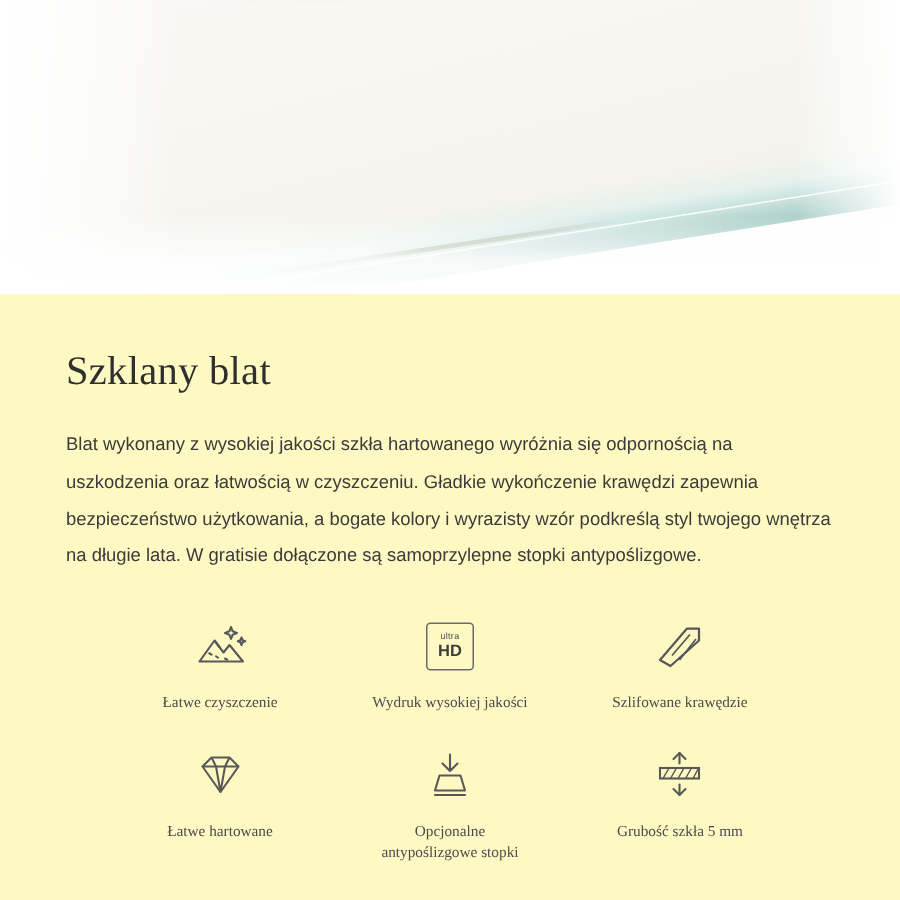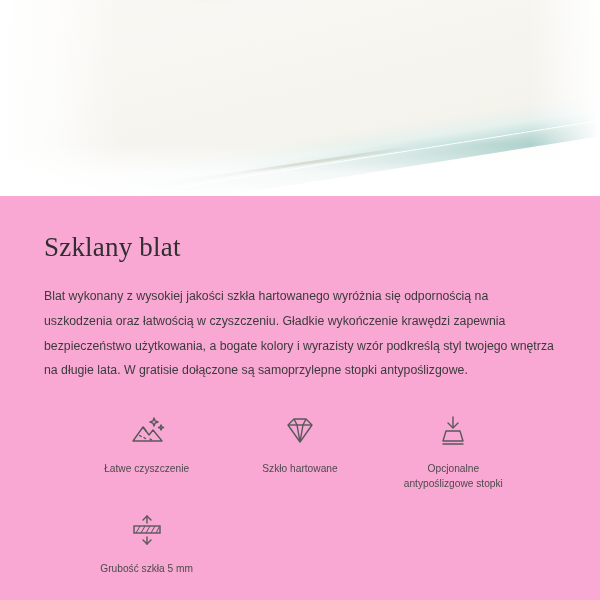--- a/index.html
+++ b/index.html
@@ -10,21 +10,21 @@
     width: 600px;
     height: 600px;
     background: #ffffff;
     font-family: "Liberation Sans", sans-serif;
     overflow: hidden;
   }
   .page {
     position: relative;
     width: 600px;
     height: 600px;
-    background: #f9a8d4;
+    background: #fef9c3;
   }
 
   
   .hero {
     position: relative;
     width: 600px;
     height: 196px;
     overflow: hidden;
     background: #ffffff;
   }
@@ -139,21 +139,21 @@
   }
   .feature-icon {
     height: 44px;
     display: flex;
     align-items: center;
     justify-content: center;
     color: #58585a;
   }
   .feature-label {
     margin-top: 9px;
-    font-family: Liberation Sans, sans-serif;
+    font-family: Liberation Serif, serif;
     font-size: 10.2px;
     line-height: 1.45;
     color: #4b4b4b;
     white-space: pre-line;
   }
   svg { display: block; }
   .hd-box {
     width: 30px;
     height: 30px;
     border: 1.6px solid #6a6a6c;
@@ -212,31 +212,49 @@
             <path d="M6 27 L16 13 L22 21 L26 16 L35 27 Z" stroke-linejoin="round"></path>
             <path d="M16 13 L19.5 17.5"></path>
             <path d="M12.5 21.5 l1.6 .9 M17 23.5 l1.4 1 M23 25 l1.5 .8" stroke-linecap="round"></path>
             <path d="M27 4 l1.1 2.9 2.9 1.1 -2.9 1.1 -1.1 2.9 -1.1 -2.9 -2.9 -1.1 2.9 -1.1 Z" stroke-linejoin="round"></path>
             <path d="M34 11 l.7 1.8 1.8 .7 -1.8 .7 -.7 1.8 -.7 -1.8 -1.8 -.7 1.8 -.7 Z" stroke-linejoin="round"></path>
           </svg>
         </div>
         <div class="feature-label">Łatwe czyszczenie</div>
       </div>
 
-
+      <div class="feature">
+        <div class="feature-icon">
+          <div class="hd-box">
+            <span class="hd-top">ultra</span>
+            <span class="hd-bottom">HD</span>
+          </div>
+        </div>
+        <div class="feature-label">Wydruk wysokiej jakości</div>
+      </div>
+
+      <div class="feature">
+        <div class="feature-icon">
+          <svg width="34" height="32" viewBox="0 0 34 32" fill="none" stroke="#58585a" stroke-width="1.4">
+            <path d="M4 25 L22 4 L30 4 L30 12 L11 29 Z" stroke-linejoin="round" stroke-width="1.5"></path>
+            <path d="M12 22 L24 8 M17 25 L28 11" stroke-width="1.2"></path>
+          </svg>
+        </div>
+        <div class="feature-label">Szlifowane krawędzie</div>
+      </div>
 
       <div class="feature">
         <div class="feature-icon">
           <svg width="38" height="32" viewBox="0 0 38 32" fill="none" stroke="#58585a" stroke-width="1.4">
             <path d="M7 10 L13 4 L25 4 L31 10 L19 27 Z" stroke-linejoin="round"></path>
             <path d="M7 10 L31 10"></path>
             <path d="M13 4 L16 10 L19 27 L22 10 L25 4"></path>
           </svg>
         </div>
-        <div class="feature-label">Szkło hartowane</div>
+        <div class="feature-label">Łatwe hartowane</div>
       </div>
 
       <div class="feature">
         <div class="feature-icon">
           <svg width="38" height="34" viewBox="0 0 38 34" fill="none" stroke="#58585a" stroke-width="1.4">
             <path d="M19 3 L19 13" stroke-linecap="round"></path>
             <path d="M14 9 L19 14 L24 9" stroke-linejoin="round" stroke-linecap="round"></path>
             <path d="M12 17 L26 17 L29 27 L9 27 Z" stroke-linejoin="round"></path>
             <path d="M9 30 L29 30" stroke-linecap="round"></path>
           </svg>

